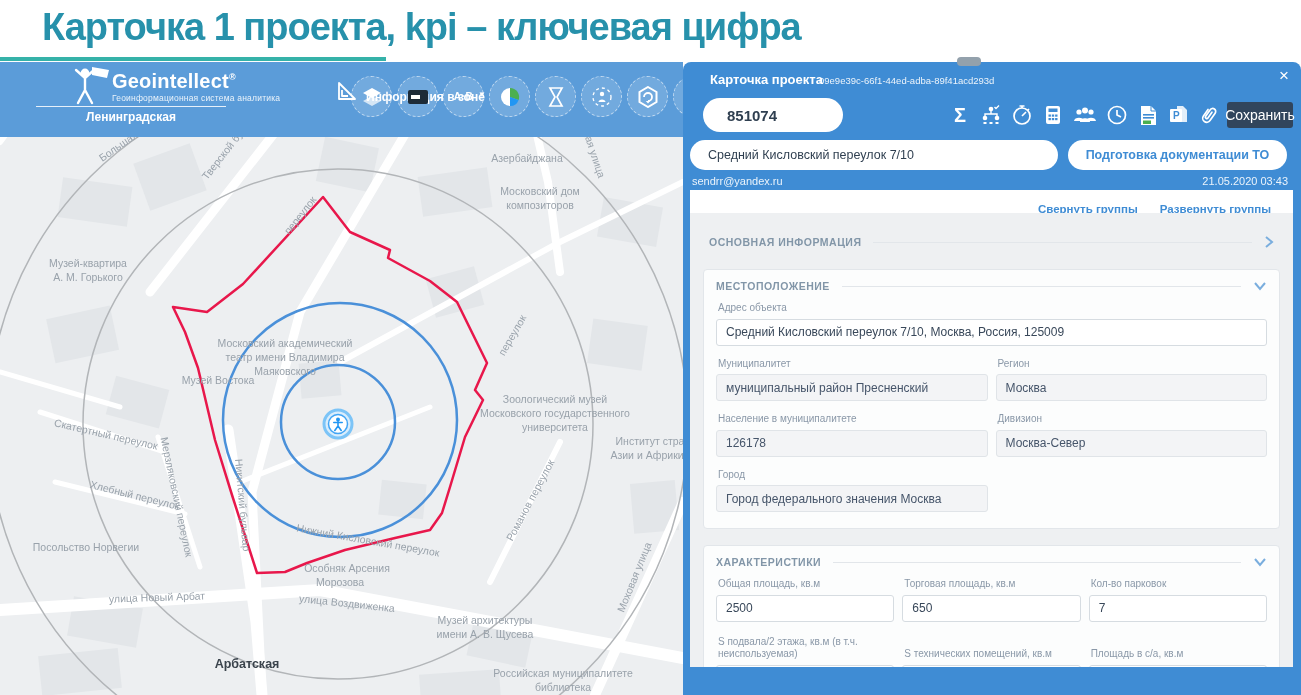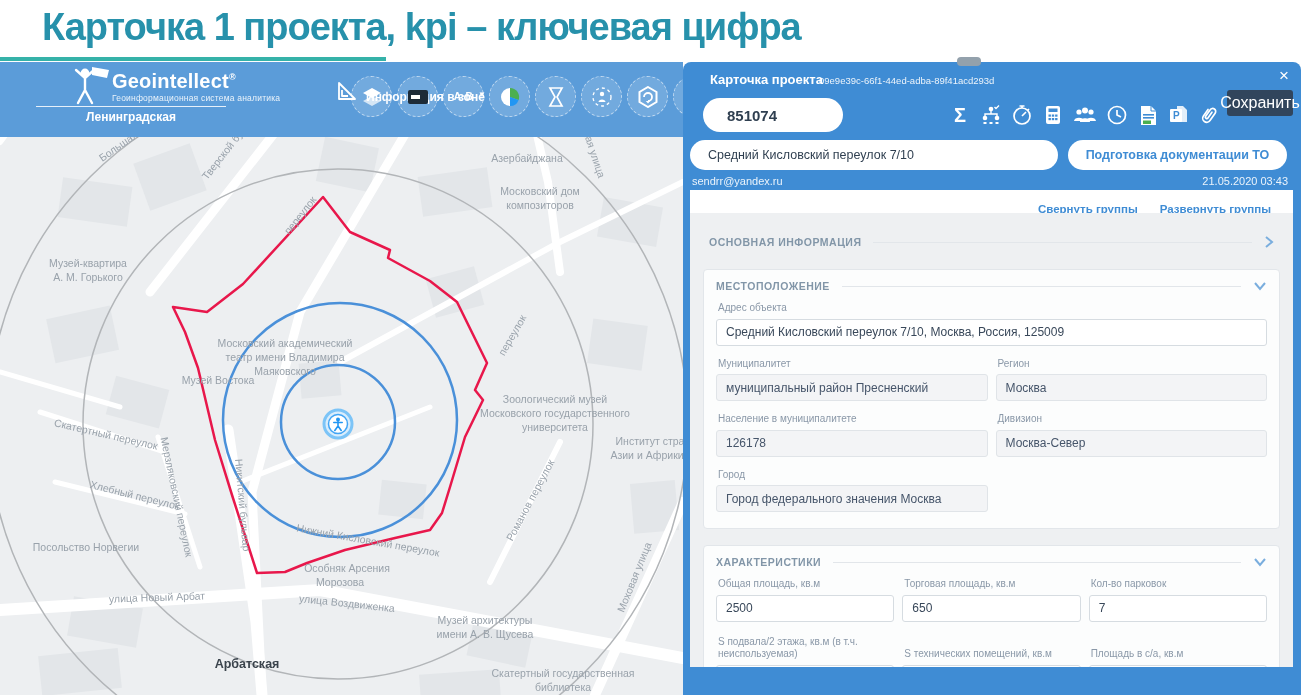--- a/index.html
+++ b/index.html
@@ -48,22 +48,22 @@
 
   .pill { border:none; outline:none; border-radius:17px; background:#fff; color:#2f3f50;
           font-family:"Liberation Sans", sans-serif; }
   .id-pill { position:absolute; left:20px; top:36px; width:140px; height:34px; font-size:15px;
              padding:0 24px; font-weight:bold; }
   .addr-pill { position:absolute; left:7px; top:78px; width:368px; height:30px; font-size:12.5px;
                padding:0 18px; border-radius:15px; }
   .doc-btn { position:absolute; left:385px; top:78px; width:219px; height:30px; border-radius:15px;
              background:#fff; color:#3f8cd4; font-size:12.5px; font-weight:bold; border:none;
              display:flex; align-items:center; justify-content:center; }
-  .save-btn { position:absolute; left:544px; top:28px; width:66px; height:26px; border-radius:3px;
-              background:#31455c; color:#fff; font-size:16px; border:none;
+  .save-btn { position:absolute; left:544px; top:40px; width:66px; height:26px; border-radius:3px;
+              background:#31455c; color:#fff; font-size:14px; border:none;
               display:flex; align-items:center; justify-content:center; }
   .ic-btn { position:absolute; top:38px; width:30px; height:30px; display:flex; align-items:center;
             justify-content:center; color:#fff; }
   .sigma-g { font-size:20px; font-weight:bold; color:#fff; }
   .card-email { position:absolute; left:9px; top:113px; color:#eaf3fb; font-size:11px; }
   .card-time { position:absolute; right:13px; top:113px; color:#eaf3fb; font-size:11px; }
 
   .links-bar { position:absolute; left:7px; top:128px; width:603px; height:37px; background:#fff;
                display:flex; align-items:center; justify-content:flex-end; gap:22px; padding-right:22px; }
   .links-bar a { color:#3f8cd4; font-size:11.5px; font-weight:bold; text-decoration:none; cursor:pointer; }
@@ -177,21 +177,21 @@
         <span class="map-label" style="left: 177px; top: 435px; transform: translate(-50%, -50%) rotate(78deg);">Мерзляковский переулок</span>
         <span class="map-label" style="left: 86px; top: 485px; transform: translate(-50%, -50%);">Посольство Норвегии</span>
         <span class="map-label" style="left: 157px; top: 535px; transform: translate(-50%, -50%) rotate(-2deg);">улица Новый Арбат</span>
         <span class="map-label" style="left: 347px; top: 541px; transform: translate(-50%, -50%) rotate(6deg);">улица Воздвиженка</span>
         <span class="map-label" style="left: 243px; top: 443px; transform: translate(-50%, -50%) rotate(85deg);">Никитский бульвар</span>
         <span class="map-label" style="left: 368px; top: 478px; transform: translate(-50%, -50%) rotate(10deg);">Нижний Кисловский переулок</span>
         <span class="map-label" style="left: 347px; top: 506px; transform: translate(-50%, -50%);">Особняк Арсения</span>
         <span class="map-label" style="left: 340px; top: 520px; transform: translate(-50%, -50%);">Морозова</span>
         <span class="map-label" style="left: 485px; top: 558px; transform: translate(-50%, -50%);">Музей архитектуры</span>
         <span class="map-label" style="left: 485px; top: 572px; transform: translate(-50%, -50%);">имени А. В. Щусева</span>
-        <span class="map-label" style="left: 563px; top: 611px; transform: translate(-50%, -50%);">Скатертный государственная</span>
+        <span class="map-label" style="left: 563px; top: 611px; transform: translate(-50%, -50%);">Российская муниципалитете</span>
         <span class="map-label" style="left: 563px; top: 625px; transform: translate(-50%, -50%);">библиотека</span>
         <span class="map-label" style="left: 634px; top: 515px; transform: translate(-50%, -50%) rotate(-68deg);">Моховая улица</span>
         <span class="map-label" style="left: 530px; top: 438px; transform: translate(-50%, -50%) rotate(-62deg);">Романов переулок</span>
         <span class="map-label bold-dark" style="left: 247px; top: 602px; transform: translate(-50%, -50%);">Арбатская</span>
       </div>
 
     <div class="map-header">
       <svg class="logo-fig" width="38" height="40" viewBox="0 0 38 40">
         <g stroke="#fff" stroke-width="2.4" fill="none" stroke-linecap="round">
           <circle cx="13" cy="7" r="3.2" fill="#fff"></circle>

